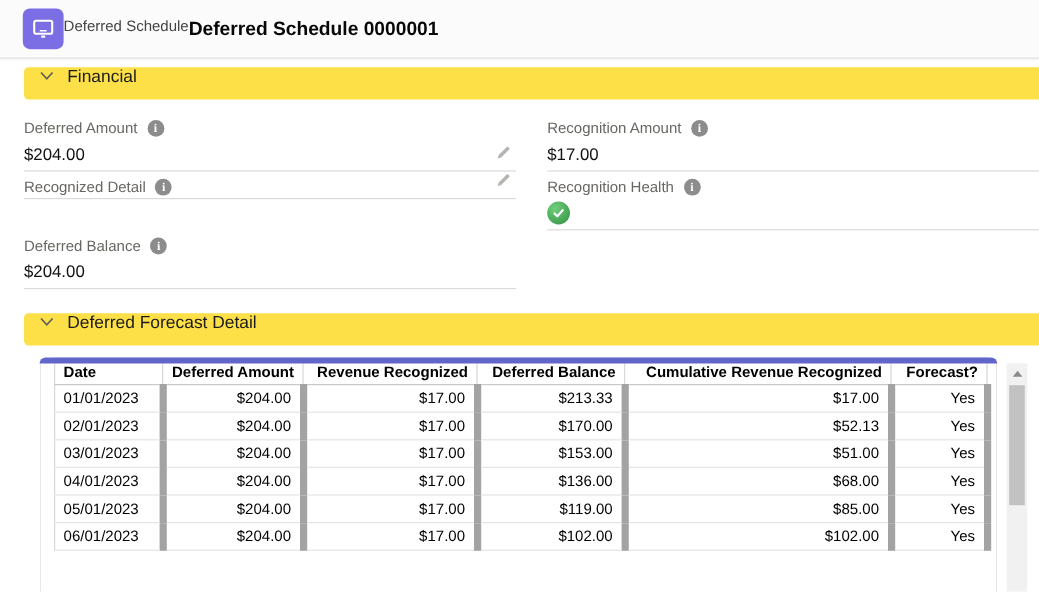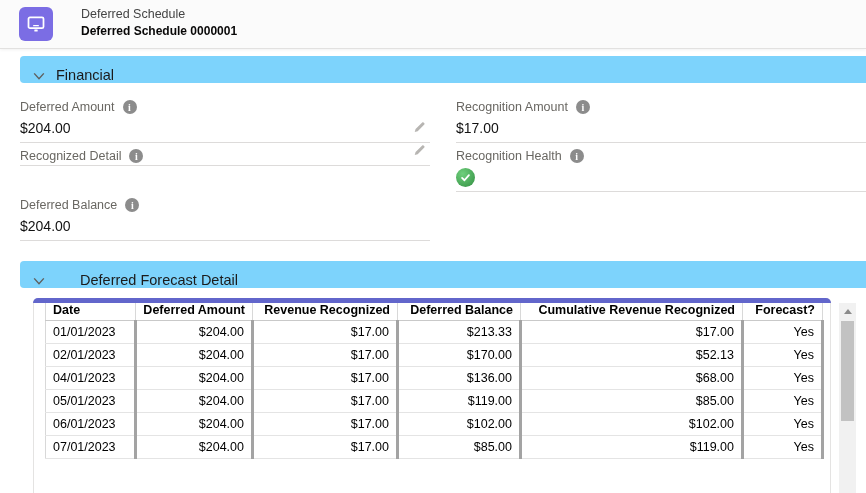--- a/index.html
+++ b/index.html
@@ -5,28 +5,28 @@
   * { margin:0; padding:0; box-sizing:border-box; }
   html,body { width:866px; height:493px; overflow:hidden; background:#ffffff;
     font-family:"Liberation Sans", sans-serif; }
 
   
   .page-header { position:relative; width:866px; height:49px; background:#fbfbfb;
     border-bottom:1px solid #e2e1e0; box-shadow:0 1px 3px rgba(0,0,0,.06);
     display:flex; align-items:center; padding-left:19px; z-index:5; }
   .obj-icon { width:34px; height:34px; border-radius:6px; display:flex;
     align-items:center; justify-content:center; flex:0 0 auto; }
-  .header-text { margin-left:28px; display:flex; flex-direction:column; }
+  .header-text { margin-left:0; display:flex; flex-direction:row; }
   .obj-label { font-size:12.5px; color:#444444; line-height:15px; }
-  .record-title { font-size:12px; font-weight:bold; color:#080707; line-height:19px; }
+  .record-title { font-size:16px; font-weight:bold; color:#080707; line-height:19px; }
 
   
   .content { padding-left:20px; }
-  .section-bar { margin-top:7px; height:27px; background:#7dd3fc; border-radius:4px 0 0 4px;
-    display:flex; align-items:flex-end; padding-left:12px; cursor:pointer; }
+  .section-bar { margin-top:7px; height:27px; background:#fde047; border-radius:4px 0 0 4px;
+    display:flex; align-items:flex-start; padding-left:12px; cursor:pointer; }
   .chevron { width:14px; height:14px; margin-right:10px; display:inline-flex; }
   .section-title { font-size:14.5px; color:#1b1b1b; }
 
   
   .field-grid { display:grid; grid-template-columns:410px 410px; column-gap:26px;
     margin-top:11px; }
   .field { align-self:start; padding-top:4px; border-bottom:1px solid #dddbda;
     position:relative; }
   .field-label-row { display:flex; align-items:center; height:18px; }
   .field-label { font-size:12.5px; color:#696762; margin-right:8px; }
@@ -35,33 +35,33 @@
     align-items:center; justify-content:center; font-family:"Liberation Serif", serif; }
   .field-value-row { display:flex; align-items:center; min-height:26px; padding-bottom:3px; }
   .field-value { font-size:14px; color:#121212; }
   .edit-pencil { position:absolute; right:4px; bottom:8px; width:14px; height:14px;
     background:none; border:none; cursor:pointer; padding:0; }
   .success-icon { width:19px; height:19px; border-radius:50%;
     background:radial-gradient(circle at 35% 30%, #6fcf7c 0%, #44a253 70%, #318341 100%);
     display:inline-flex; align-items:center; justify-content:center; margin-top:2px; }
 
   
-  .forecast-bar { margin-top:20px;gap:24px; }
+  .forecast-bar { margin-top:20px; }
   .table-card { position:relative; margin:10px 0 0 13px; width:798px; height:200px;
     background:#ffffff; border:1px solid #e4e3e2; border-top:none; border-radius:5px 5px 0 0; }
   .table-card::before { content:""; position:absolute; top:0; left:-1px; right:-1px;
     height:5px; background:#6266cb; border-radius:5px 5px 0 0; }
   .forecast-table { border-collapse:collapse; margin:10px 0 0 11px; table-layout:fixed;
     width:777px; font-size:12.5px; color:#000000; }
   .forecast-table th { font-weight:bold; text-align:right; height:22px;
     border:1px solid #d8d8d8; border-bottom:1px solid #c9c9c9; padding:0 7px;
     background:#ffffff; overflow:hidden; white-space:nowrap;margin-top:27px; }
   .forecast-table th:first-child { text-align:left; }
   .forecast-table td { text-align:right; height:23px; padding:0 7px;
-    border-left:1px solid #d8d8d8; border-right:3px solid #a3a3a3;
+    border-left:1px solid #d8d8d8; border-right:6px solid #a3a3a3;
     border-bottom:1px solid #e4e4e4; white-space:nowrap; }
   .forecast-table td:first-child { text-align:left; }
 
   
   .v-scrollbar { position:absolute; left:839px; top:303px; width:17px; height:190px;
     background:#f1f1f1; }
   .scroll-up-btn { width:17px; height:16px; background:#f1f1f1; border:none;
     display:flex; align-items:center; justify-content:center; cursor:pointer; padding:0; }
   .scroll-arrow { width:0; height:0; border-left:4px solid transparent;
     border-right:4px solid transparent; border-bottom:5px solid #8b8b8b; }
@@ -190,20 +190,28 @@
           </tr>
           <tr>
             <td>02/01/2023</td>
             <td>$204.00</td>
             <td>$17.00</td>
             <td>$170.00</td>
             <td>$52.13</td>
             <td>Yes</td>
           </tr>
           <tr>
+            <td>03/01/2023</td>
+            <td>$204.00</td>
+            <td>$17.00</td>
+            <td>$153.00</td>
+            <td>$51.00</td>
+            <td>Yes</td>
+          </tr>
+          <tr>
             <td>04/01/2023</td>
             <td>$204.00</td>
             <td>$17.00</td>
             <td>$136.00</td>
             <td>$68.00</td>
             <td>Yes</td>
           </tr>
           <tr>
             <td>05/01/2023</td>
             <td>$204.00</td>
@@ -211,28 +219,20 @@
             <td>$119.00</td>
             <td>$85.00</td>
             <td>Yes</td>
           </tr>
           <tr>
             <td>06/01/2023</td>
             <td>$204.00</td>
             <td>$17.00</td>
             <td>$102.00</td>
             <td>$102.00</td>
-            <td>Yes</td>
-          </tr>
-          <tr>
-            <td>07/01/2023</td>
-            <td>$204.00</td>
-            <td>$17.00</td>
-            <td>$85.00</td>
-            <td>$119.00</td>
             <td>Yes</td>
           </tr>
         </tbody>
     </table>
   </div>
 </div>
 
 <div class="v-scrollbar">
   <button class="scroll-up-btn">
     <span class="scroll-arrow"></span>

